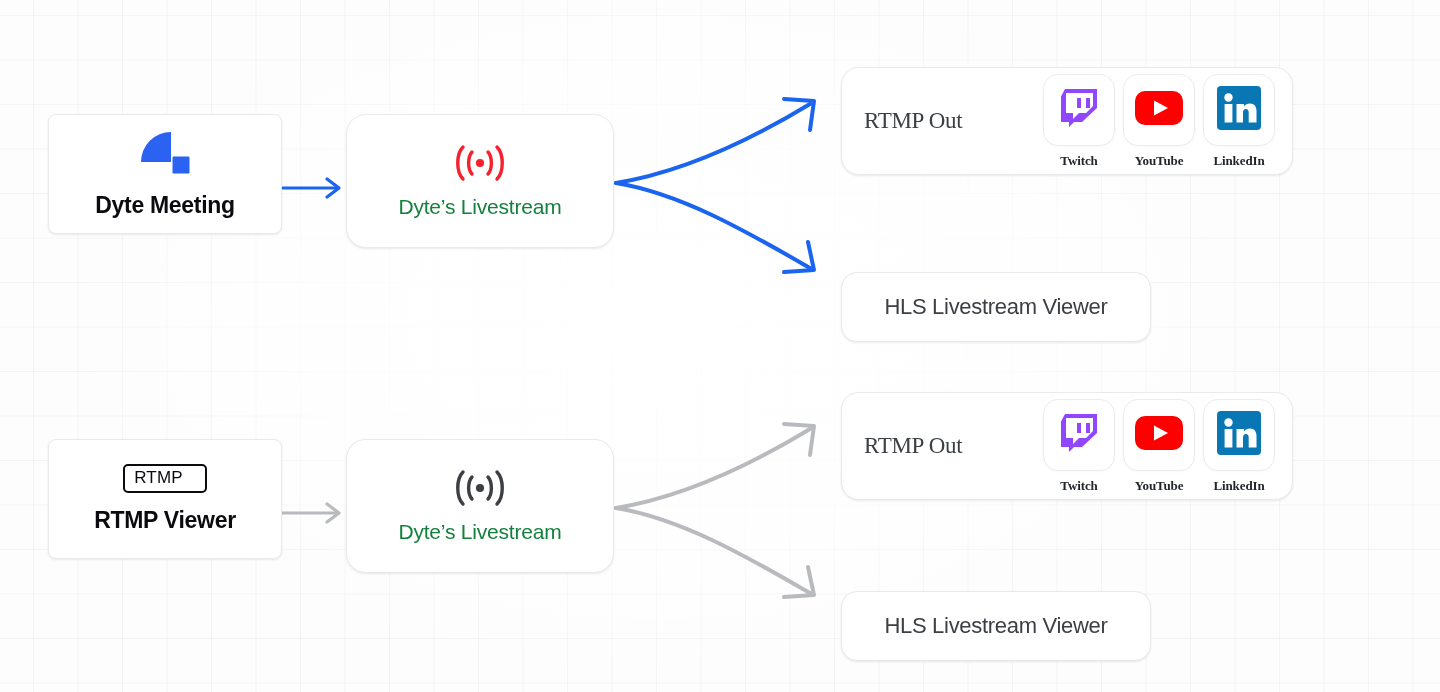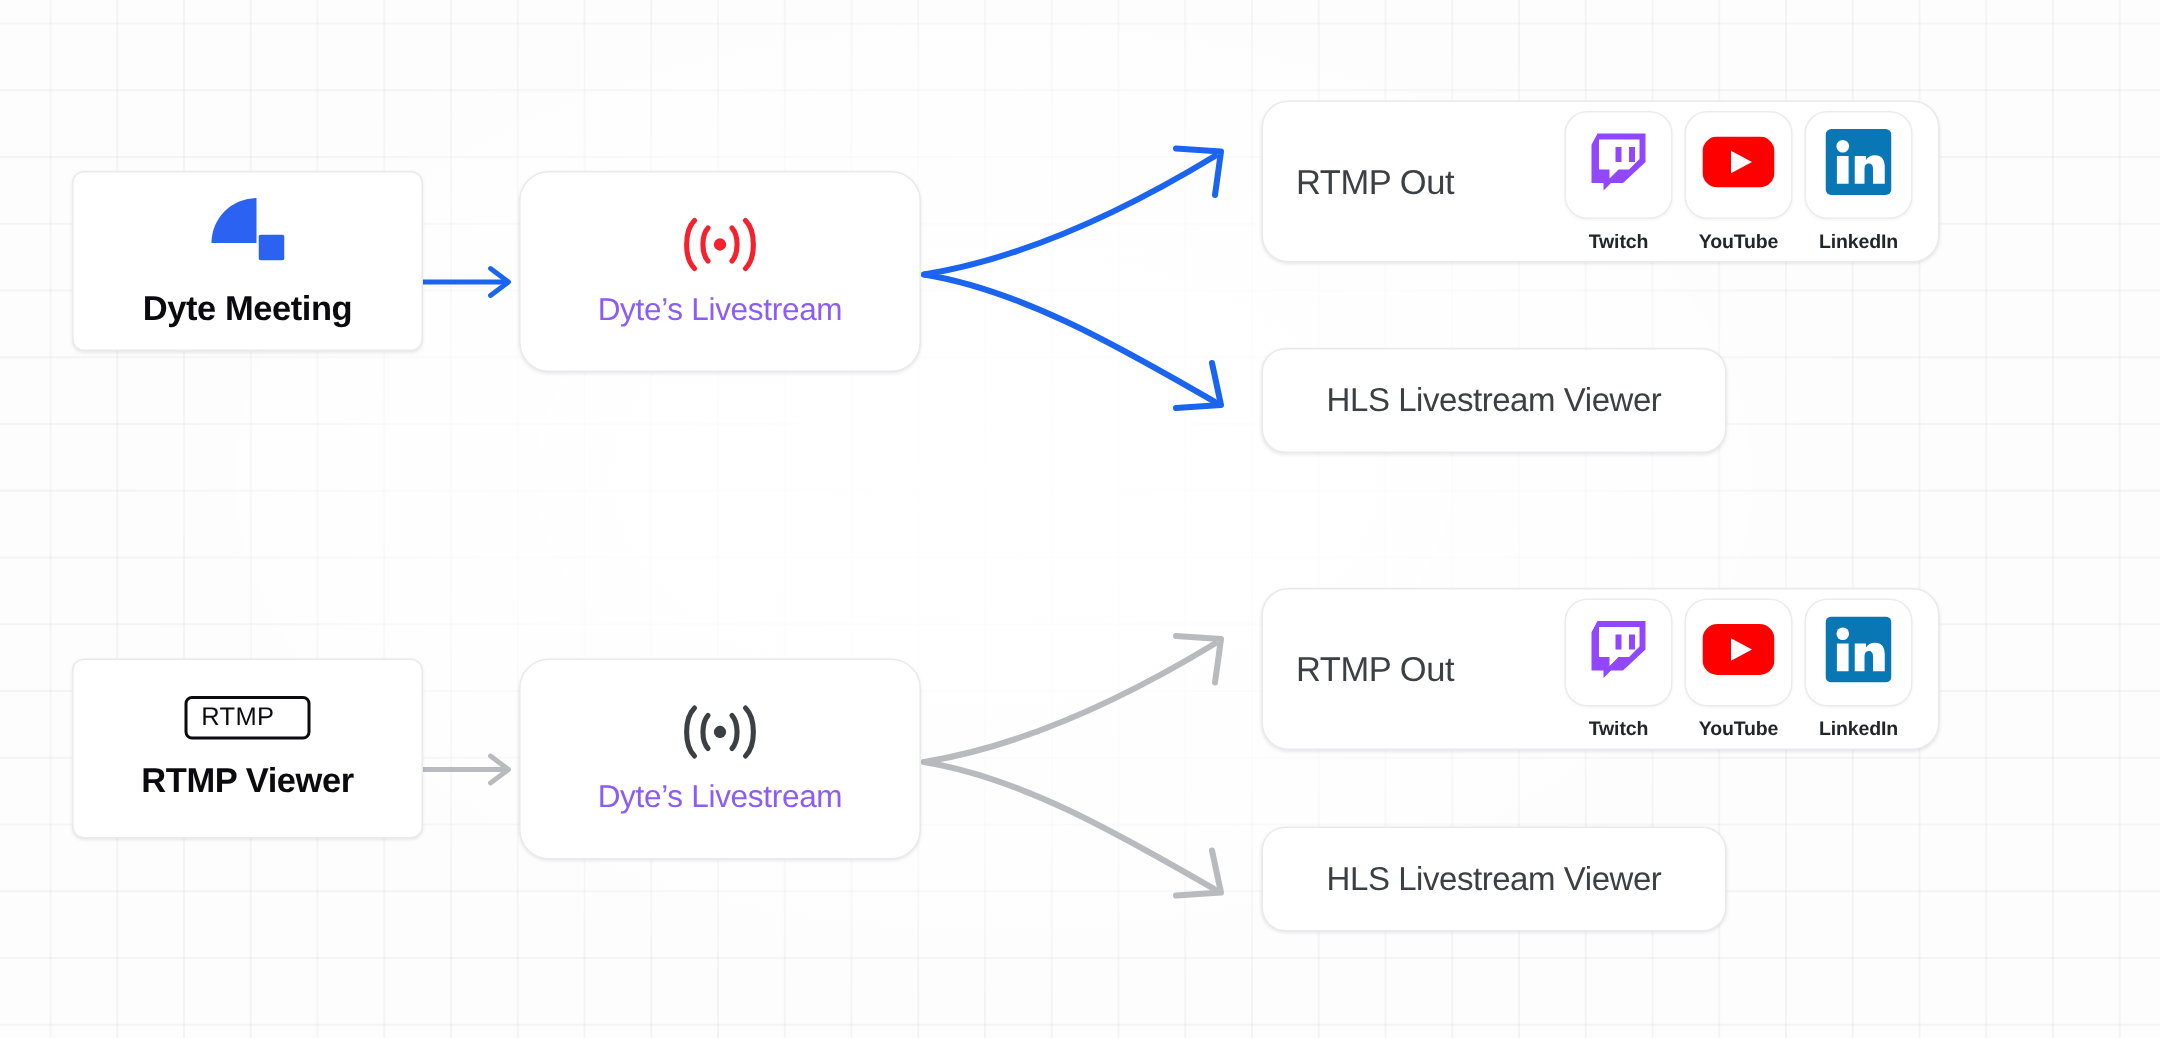--- a/index.html
+++ b/index.html
@@ -65,34 +65,35 @@
     color: #0b0b0f;
     letter-spacing: 0.2px;
     line-height: 1.12;
   }
 
   
   .ls-node { width: 268px; height: 134px; border-radius: 20px; }
   .ls-node .ls-label {
     font-size: 21px;
     font-weight: 400;
-    color: #8b5cf6;
+    color: #15803d;
     letter-spacing: -0.2px;
     margin-top: 12px;
   }
   .ls-icon { width: 58px; height: 40px; display: block; }
 
   
   .rtmpout-node {
     width: 452px;
     height: 108px;
     border-radius: 18px;
     flex-direction: row;
     justify-content: flex-start;
     padding: 0 18px 0 22px;
+    font-family: Liberation Serif, serif;
   }
   .rtmpout-title {
     font-size: 23px;
     font-weight: 400;
     color: #3c4044;
     letter-spacing: -0.3px;
     white-space: nowrap;
     flex: 0 0 auto;
     margin-right: 18px;
   }
@@ -128,20 +129,21 @@
     letter-spacing: -0.1px;
   }
 
   
   .hls-node {
     width: 310px;
     height: 70px;
     border-radius: 16px;
     flex-direction: row;
     justify-content: center;
+    margin-top: 40px;
   }
   .hls-label {
     font-size: 22px;
     font-weight: 400;
     color: #3c4044;
     letter-spacing: -0.3px;
   }
 
   svg.edge { position: absolute; overflow: visible; pointer-events: none; }
 </style>

